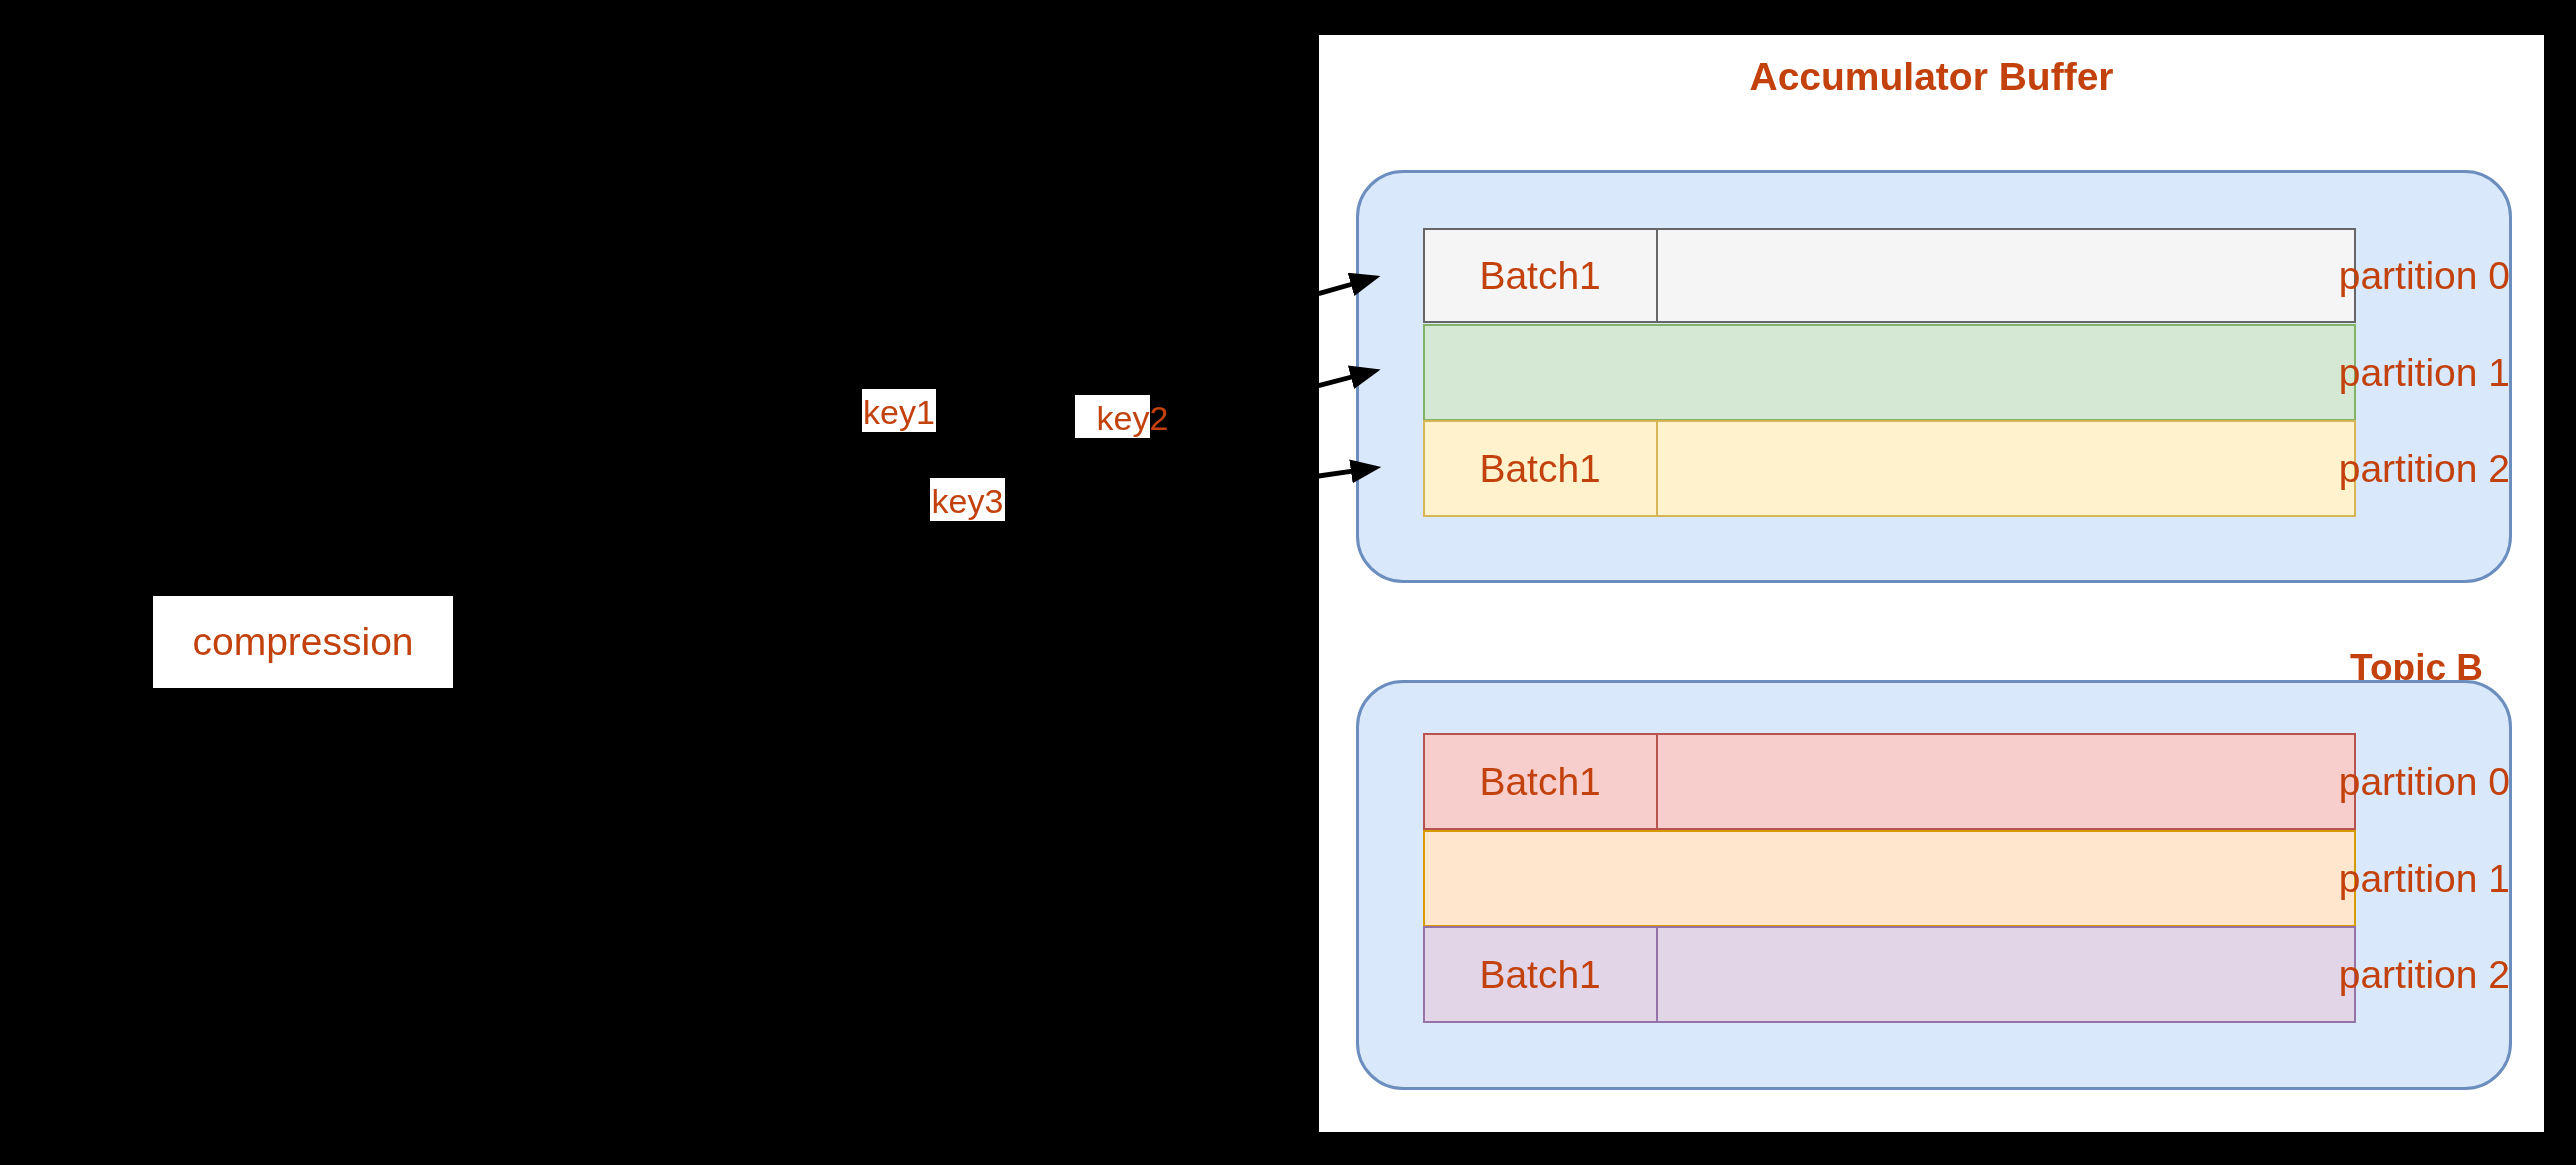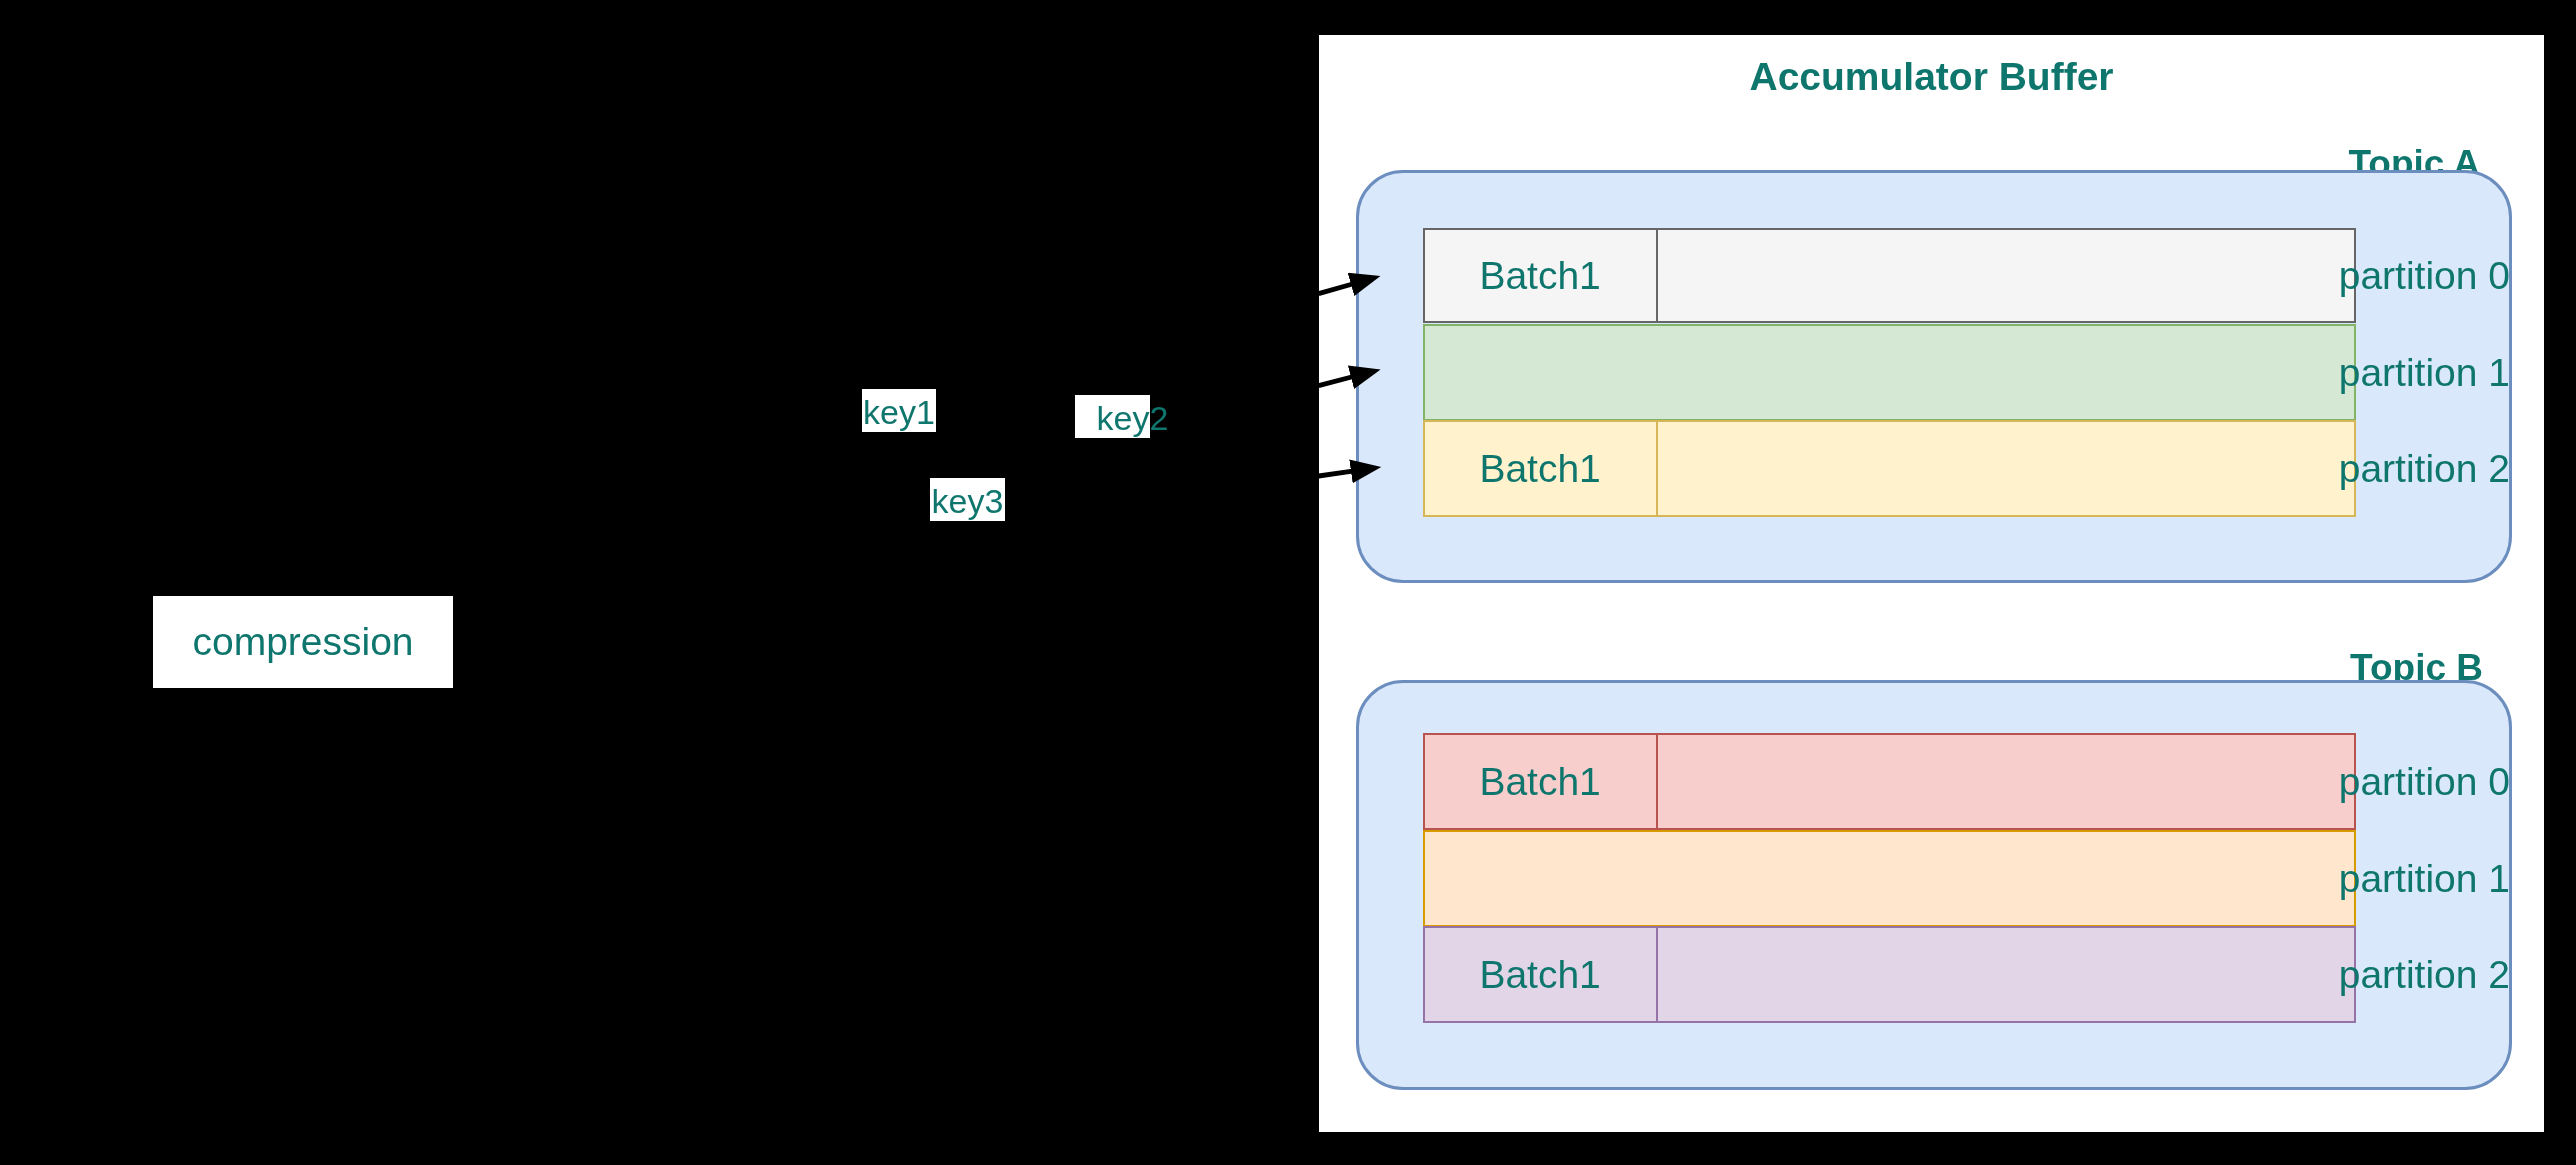--- a/index.html
+++ b/index.html
@@ -1,17 +1,17 @@
 <!DOCTYPE html>
 <html style="font-size:13px"><head>
 <meta charset="utf-8">
 <style>
   html,body{margin:0;padding:0;background:#000;}
   .canvas{position:relative;width:2576px;height:1165px;background:#000000;overflow:hidden;
-          font-family:"Liberation Sans","DejaVu Sans",sans-serif;color:#0f766e;}
+          font-family:"Liberation Sans","DejaVu Sans",sans-serif;color:#c2410c;}
   .abs{position:absolute;box-sizing:border-box;}
   .panel{background:#ffffff;}
   .title{font-size:39px;font-weight:bold;text-align:center;}
   .topic-box{border:3.2px solid;border-radius:47px;}
   .topic-label{font-size:37px;font-weight:bold;text-align:right;white-space:nowrap;}
   .part-row{border:2.4px solid;margin-left:40px;}
   .batch{position:absolute;top:-2.4px;bottom:-2.4px;border:2.4px solid;
          display:flex;align-items:center;justify-content:center;
          font-size:39px;}
   .part-label{font-size:39px;text-align:right;white-space:nowrap;
@@ -24,21 +24,20 @@
 </style>
 </head>
 <body>
 
 <div class="canvas" style="background: rgb(0, 0, 0);">
 
   <div class="abs panel" style="left: 1319px; top: 35px; width: 1225px; height: 1097px; background: rgb(255, 255, 255);"></div>
 
   <div class="abs title" style="left:1319px;top:53px;width:1225px;height:48px;line-height:48px;">Accumulator Buffer</div>
 
-  <div class="abs topic-label" style="left:2179px;top:142px;width:301px;height:44px;line-height:44px;">Topic A</div>
 
   <div class="abs topic-box" style="left: 1356px; top: 170px; width: 1156px; height: 413px; background: rgb(218, 232, 252); border-color: rgb(108, 142, 191);"></div>
 
   <div class="abs part-row" style="left: 1383px; top: 228px; width: 933px; height: 95px; background: rgb(245, 245, 245); border-color: rgb(102, 102, 102);">
     <div class="batch" style="left: -2.4px; width: 231px; background: rgb(245, 245, 245); border-color: rgb(102, 102, 102);">Batch1</div>
   </div>
   <div class="abs part-row" style="left: 1383px; top: 324px; width: 933px; height: 97px; background: rgb(213, 232, 212); border-color: rgb(130, 179, 102);"></div>
   <div class="abs part-row" style="left: 1383px; top: 420px; width: 933px; height: 97px; background: rgb(255, 242, 204); border-color: rgb(214, 182, 86);">
     <div class="batch" style="left: -2.4px; width: 231px; background: rgb(255, 242, 204); border-color: rgb(214, 182, 86);">Batch1</div>
   </div>

